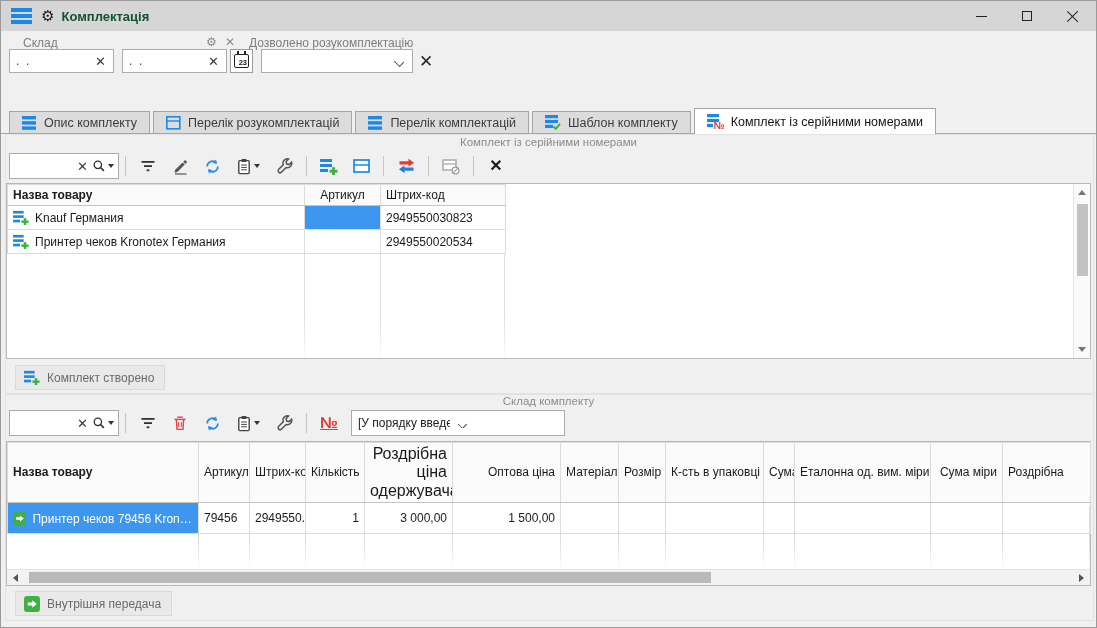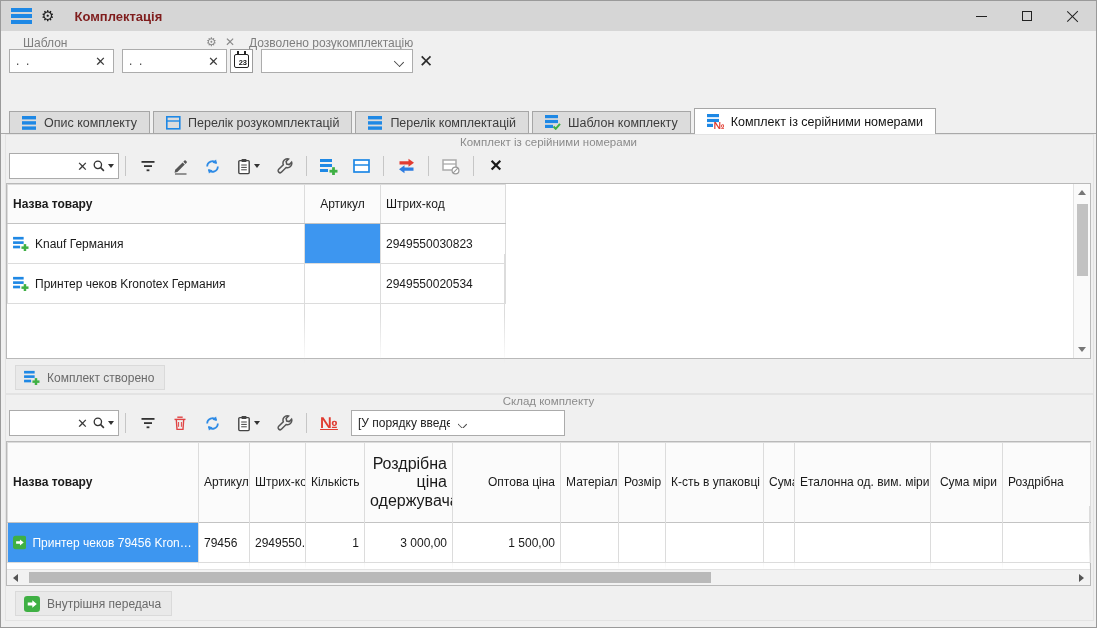--- a/index.html
+++ b/index.html
@@ -3,21 +3,21 @@
 <meta charset="utf-8">
 <style>
   * { margin:0; padding:0; box-sizing:border-box; }
   html,body { width:1097px; height:628px; font-family:"Liberation Sans",sans-serif; }
   #window { position:relative; width:1097px; height:628px; background:#f0f0f0; border:1px solid #9a9a9a; overflow:hidden; }
 
   
   .titlebar { position:absolute; left:0; top:0; width:100%; height:30px; background:#d6d6d6; display:flex; align-items:center; }
   .titlebar .appicon { margin-left:10px; }
   .titlebar .gear { font-size:15px; color:#1c1c1c; margin-left:8px; }
-  .titlebar .title { font-size:13px; font-weight:bold; color:#7f1d1d; margin-left:20px; }
+  .titlebar .title { font-size:13px; font-weight:bold; color:#14532d; margin-left:7px; }
   .wincontrols { position:absolute; right:0; top:0; height:30px; display:flex; }
   .winbtn { width:46px; height:30px; display:flex; align-items:center; justify-content:center; cursor:default; }
   .ico-min { width:11px; height:1px; background:#222; }
   .ico-max { width:10px; height:10px; border:1px solid #222; }
   .ico-close { position:relative; width:12px; height:12px; }
   .ico-close::before,.ico-close::after { content:""; position:absolute; left:5px; top:-1px; width:1.4px; height:15px; background:#222; }
   .ico-close::before { transform:rotate(45deg); }
   .ico-close::after { transform:rotate(-45deg); }
 
   
@@ -54,21 +54,21 @@
   .tbtn { width:26px; height:26px; display:flex; align-items:center; justify-content:center; gap:2px; margin:0 3px; cursor:default; }
   .dd-arrow { width:0; height:0; border-left:3.5px solid transparent; border-right:3.5px solid transparent; border-top:4px solid #333; }
   .num-glyph { font-size:16px; font-weight:bold; color:#e03c31; text-decoration:underline; }
   .x-glyph { font-size:16px; font-weight:bold; color:#1a1a1a; line-height:16px; }
   .sortbox { width:214px; height:26px; background:#fff; border:1px solid #ababab; display:flex; align-items:center; font-size:12px; color:#222; margin-left:6px; }
   .sortbox span { flex:1; padding-left:6px; white-space:nowrap; overflow:hidden; }
 
   
   .tablebox { position:absolute; background:#fff; border:1px solid #b9b9b9; }
   table { border-collapse:collapse; table-layout:fixed; }
-  th,td { border:1px solid #dcdcdc; font-size:12px; color:#1a1a1a; padding:12px 5px; overflow:hidden; white-space:nowrap; font-weight:normal; }
+  th,td { border:1px solid #dcdcdc; font-size:12px; color:#1a1a1a; padding:2px 5px; overflow:hidden; white-space:nowrap; font-weight:normal; }
   thead th { background:#fbfbfb; border-bottom:1px solid #c3c3c3; }
   th.b { font-weight:bold; text-align:left; }
   .al { text-align:left; } .ac { text-align:center; } .ar { text-align:right; }
   td.sel { background:#3d96f0; }
   td.sel .celltext { color:#fff; }
   .cellflex { display:flex; align-items:flex-end; gap:6px; }
   .celltext { overflow:hidden; text-overflow:ellipsis; white-space:nowrap; }
   .fadeline { position:absolute; width:1px; background:linear-gradient(#dcdcdc 55%, rgba(220,220,220,0)); }
 
   
@@ -105,21 +105,21 @@
         </div>
       <div class="winbtn">
           <span class="ico-max"></span>
         </div>
       <div class="winbtn">
           <span class="ico-close"></span>
         </div>
     </div>
   </div>
 
-  <span class="lbl" style="left:22px; top:35px;">Шаблон</span>
+  <span class="lbl" style="left:22px; top:35px;">Склад</span>
   <span class="smallico" style="left:205px; top:35px;">⚙</span>
   <span class="smallico" style="left:224px; top:35px;">✕</span>
   <span class="lbl" style="left:248px; top:35px;">Дозволено розукомплектацію</span>
 
   <div class="field" style="left:8px; top:48px; width:105px;">
     <input value=".  ." style="">
     <span class="clr-x">✕</span>
   </div>
   <div class="field" style="left:121px; top:48px; width:105px;">
     <input value=".  ." style="">

